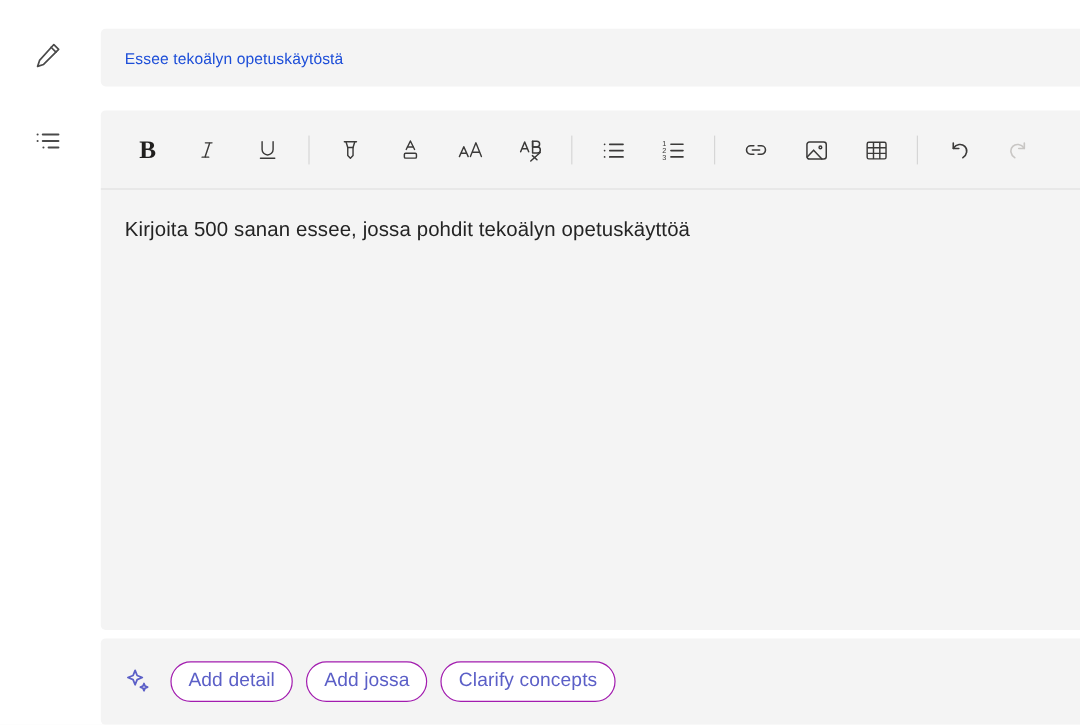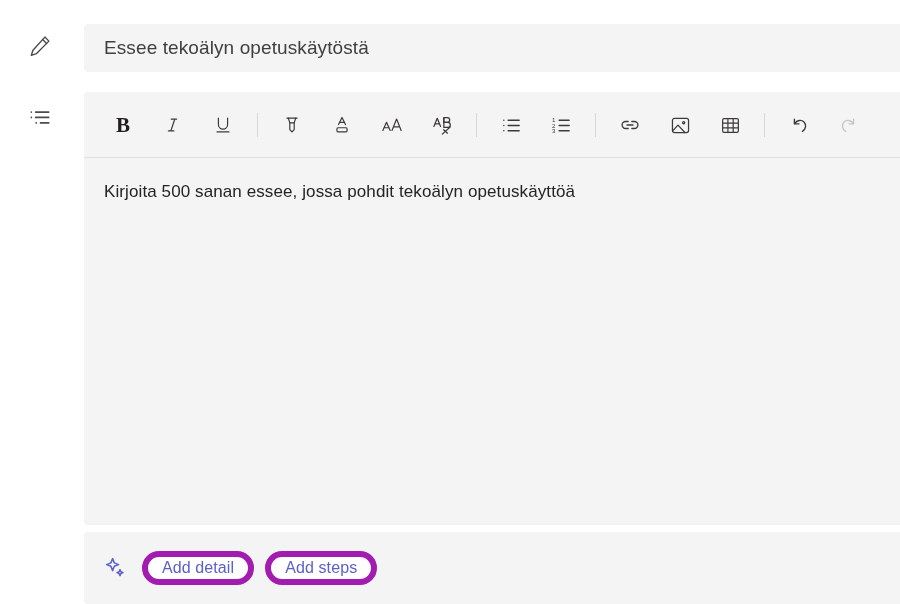--- a/index.html
+++ b/index.html
@@ -39,22 +39,22 @@
     right: -40px;
     height: 48px;
     background: #f4f4f4;
     border-radius: 4px;
     display: flex;
     align-items: center;
     box-sizing: border-box;
     padding-left: 20px;
   }
   .title-text {
-    font-size: 19px;
-    color: #404040;
+    font-size: 13px;
+    color: #1d4ed8;
     letter-spacing: .1px;
     white-space: nowrap;
     text-align: center;
   }
 
   
   .editor-panel {
     position: absolute;
     left: 84px;
     top: 92px;
@@ -147,21 +147,21 @@
     align-items: center;
     justify-content: center;
     color: #5b5fc7;
     flex: 0 0 auto;
     margin-right: 12px;
   }
   .chip {
     height: 34px;
     padding: 0 14px;
     margin-right: 11px;
-    border: 6px solid #a21caf;
+    border: 1px solid #a21caf;
     border-radius: 17px;
     background: #ffffff;
     color: #5b5fc7;
     font-size: 16px;
     font-family: "Liberation Sans", sans-serif;
     letter-spacing: .1px;
     white-space: nowrap;
     cursor: pointer;
     flex: 0 0 auto;
     display: flex;
@@ -314,15 +314,16 @@
 <div class="suggest-bar">
 
   <span class="sparkle">
     <svg width="24" height="24" viewBox="0 0 24 24" fill="none" stroke="currentColor" stroke-width="1.5" stroke-linejoin="round">
       <path d="M8.6 2.6 L10.3 6.9 L14.6 8.6 L10.3 10.3 L8.6 14.6 L6.9 10.3 L2.6 8.6 L6.9 6.9 Z"></path>
       <path d="M16 13.6 L16.9 15.7 L19 16.6 L16.9 17.5 L16 19.6 L15.1 17.5 L13 16.6 L15.1 15.7 Z"></path>
     </svg>
   </span>
 
   <button class="chip">Add detail</button>
-  <button class="chip">Add steps</button>
+  <button class="chip">Add jossa</button>
+  <button class="chip">Clarify concepts</button>
 
 </div>
 
 </body></html>

